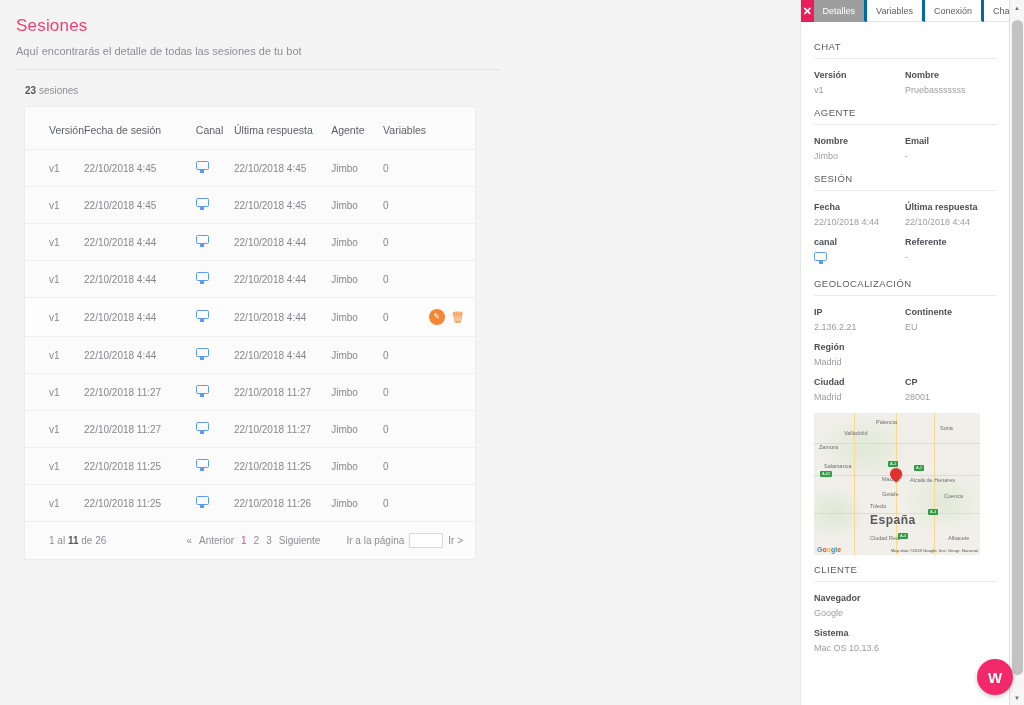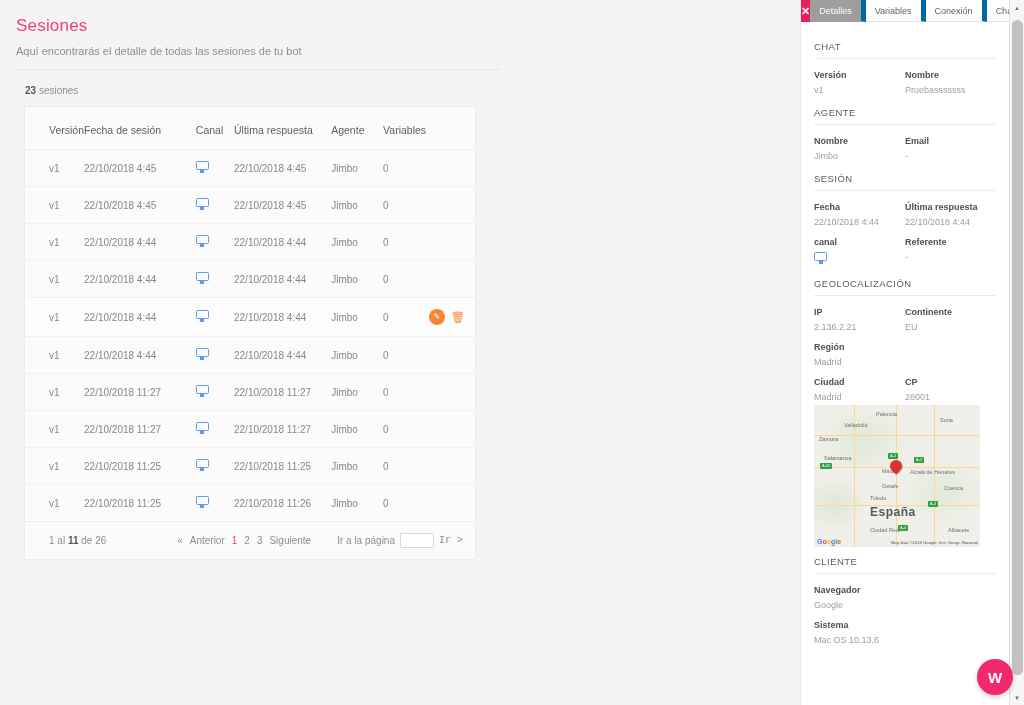--- a/index.html
+++ b/index.html
@@ -90,62 +90,62 @@
   .pager .left { flex: 0 0 auto; }
   .pager .left b { color: #55585c; font-weight: 700; }
   .pager .mid { margin-left: auto; display: flex; align-items: center; gap: 7px; }
   .pager .mid .pnum { color: #8b8f94; }
   .pager .mid .pnum.active { color: #ef4073; }
   .pager .right { margin-left: 26px; display: flex; align-items: center; gap: 5px; }
   .pg-input {
     width: 34px; height: 15px; border: 1px solid #d8d8da; background: #fff;
     border-radius: 1px;
   }
-  .pg-go { color: #8b8f94; font-family: Liberation Mono, monospace; }
+  .pg-go { color: #8b8f94; }
 
   
   .panel {
     position: absolute; right: 0; top: 0;
     width: 224px; height: 705px; background: #fff;
     border-left: 1px solid #e6e6e6;
   }
   .panel-tabs {
     display: flex; align-items: stretch; height: 22px;
     background: #fff;
   }
   .tab-close {
     width: 21px; background: #e81e5c; color: #fff;
     display: flex; align-items: center; justify-content: center;
     font-size: 11px; font-weight: 700; line-height: 1;
   }
   .tab {
     display: flex; align-items: center; justify-content: center;
     padding: 0 9px; font-size: 9px; color: #5d6166;
-    background: #fff; border-right: 5px solid #0369a1;
+    background: #fff; border-right: 3px solid #0369a1;
     border-bottom: 1px solid #e3e3e3;
   }
   .tab.active { background: #9e9e9e; color: #fff; border-bottom-color: #9e9e9e; }
   .tab-filler { flex: 1; border-bottom: 1px solid #e3e3e3; background:#fff; }
 
   .panel-body {
     position: absolute; top: 22px; left: 0; right: 15px; bottom: 0;
     padding: 10px 13px 0 13px; overflow: hidden;
   }
   .sec-title {
     font-size: 9.5px; color: #575b60; letter-spacing: .45px;
     padding: 9px 0 6px 0;
   }
   .sec-rule { height: 1px; background: #eaeaea; margin-bottom: 4px; }
   .kv-row { display: flex; }
   .kv-col { width: 50%; }
   .kv-k { font-size: 9px; color: #4c5056; font-weight: 700; padding: 7px 0 0 0; }
   .kv-v { font-size: 9px; color: #9a9ea3; padding: 5px 0 3px 0; }
 
   .map {
-    position: relative; width: 166px; height: 142px; margin: 0 0 0 0;
+    position: relative; width: 166px; height: 142px; margin: 8px 0 0 0;
     background: #eae6dd; overflow: hidden; border: 0;
   }
   .map .land  { position: absolute; inset: 0; background:
       radial-gradient(ellipse 70px 50px at 30% 25%, #dfe9d6 0%, rgba(223,233,214,0) 70%),
       radial-gradient(ellipse 60px 46px at 78% 62%, #e0ead7 0%, rgba(224,234,215,0) 70%),
       radial-gradient(ellipse 48px 40px at 12% 70%, #dde8d4 0%, rgba(221,232,212,0) 70%),
       #f1efe9; }
   .map .road { position: absolute; background: #fbd88e; }
   .mk-label {
     position: absolute; font-size: 5.5px; color: #6c6f73;

